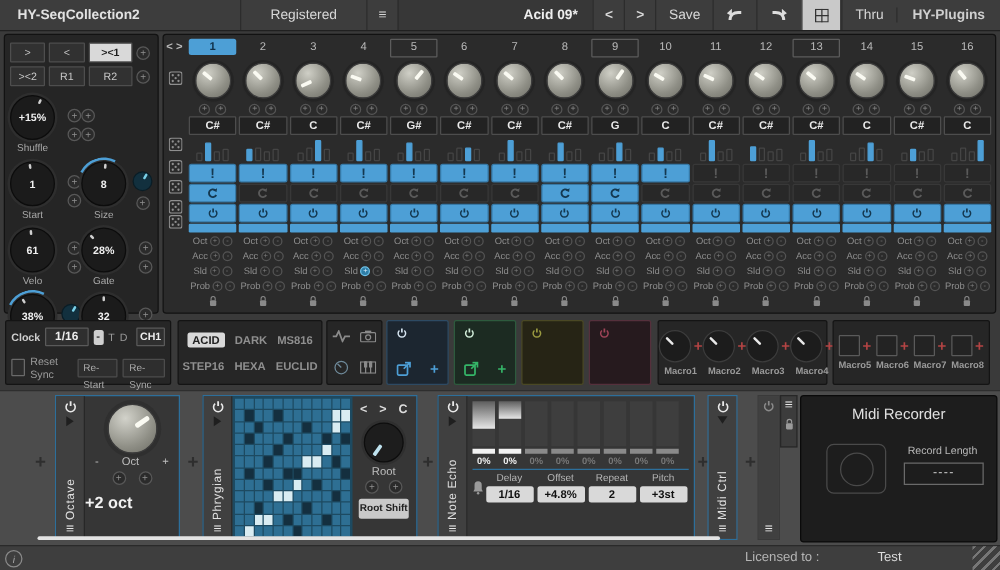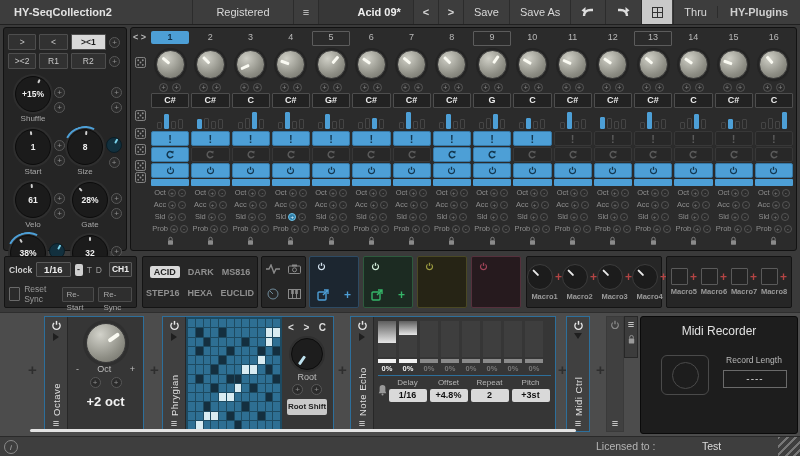--- a/index.html
+++ b/index.html
@@ -18,21 +18,21 @@
   svg{display:block}
   
   #leftpanel{left:3px;top:27px;width:124px;height:224px;background:#252525;border:1px solid #121212;
              border-radius:3px;box-sizing:border-box;padding:6px 4px 0}
   #dirgrid{display:grid;grid-template-columns:1fr 1fr 1.25fr 13px;gap:3px;align-items:center;margin-bottom:7px}
   .dbtn{background:#313131;border:1px solid #4e4e4e;font-size:8.5px;height:14px;line-height:14px;text-align:center;color:#c8c8c8;border-radius:1px}
   .dbtn.sel{background:#d9d9d9;color:#1d1d1d;font-weight:bold}
   .pbtn{width:11px;height:11px;border:1px solid #585858;border-radius:50%;color:#909090;font-size:8px;
         display:flex;align-items:center;justify-content:center;box-sizing:border-box;background:#2b2b2b}
   #lknobs{display:grid;grid-template-columns:1fr 1fr;row-gap:6px}
-  .kcell{display:flex;align-items:center;justify-content:flex-end;gap:3px}
+  .kcell{display:flex;align-items:center;justify-content:space-between;gap:3px}
   .kwrap{text-align:center}
   .lknob{width:34px;height:34px;border-radius:50%;background:#1b1b1b;border:1px solid #0c0c0c;
          box-shadow:0 0 0 2px #2e2e2e;position:relative;display:flex;align-items:center;justify-content:center;
          font-size:8.5px;color:#f0f0f0;font-weight:bold;margin:0 auto}
   .klabel{font-size:8px;color:#a8a8a8;margin-top:2px}
   .kside{display:flex;flex-direction:column;gap:4px;align-items:center}
   .tickwrap{position:absolute;inset:0}
   .tick{position:absolute;left:calc(50% - 1px);top:1px;width:2px;height:4px;background:#cfcfcf;border-radius:1px}
   .modarc{position:absolute;inset:-4px;border-radius:50%;border:2px solid transparent;border-top-color:#4d9fd6;transform:rotate(-18deg)}
   .mknob{width:14px;height:14px;border-radius:50%;background:#12303e;border:1px solid #0a1d26;position:relative}
@@ -106,21 +106,21 @@
          align-items:center;padding:3px 0;box-sizing:border-box;gap:2px}
   .vtext{writing-mode:vertical-rl;transform:rotate(180deg);font-size:9.5px;color:#e0e0e0;flex:1;display:flex;align-items:center;letter-spacing:.5px}
   .tri-r{width:0;height:0;border-left:6px solid #1f1f1f;border-top:4px solid transparent;border-bottom:4px solid transparent}
   .tri-d{width:0;height:0;border-top:6px solid #1f1f1f;border-left:4px solid transparent;border-right:4px solid transparent}
   .burger{color:#e8e8e8;font-size:11px;line-height:10px}
   .mpan{position:relative;box-sizing:border-box}
   .bigknob{width:38px;height:38px;border-radius:50%;position:relative;margin:0 auto;border:1px solid #3a3a3a;
            background:radial-gradient(circle at 35% 28%,#d2d2ca,#8f8f86 62%,#6b6b63);box-shadow:0 0 0 3px #2f2f2f}
   .bigknob .ptr{position:absolute;left:calc(50% - 2px);top:3px;width:4px;height:13px;background:#fafaf2;border-radius:2px}
   .dimlbl{font-size:9px;color:#bdbdbd;text-align:center}
-  .valtxt{font-size:13px;font-weight:bold;color:#f2f2f2;text-align:center}
+  .valtxt{font-size:13px;font-weight:bold;color:#f2f2f2;}
   #phgrid{width:96px;background:#1d4a61;display:grid;grid-template-columns:repeat(12,1fr);grid-template-rows:repeat(12,1fr);gap:1px;padding:2px;box-sizing:border-box}
   .pcell{background:#2e6f93}
   .pcell.d{background:#142f3f}
   .pcell.l{background:#d9ecf2}
   #rootpan{width:50px;padding-top:3px}
   .rootknob{width:30px;height:30px;border-radius:50%;background:#1d1d1d;border:1px solid #0d0d0d;box-shadow:0 0 0 2px #2f2f2f;position:relative;margin:3px auto 0}
   .rootknob .ptr{position:absolute;left:calc(50% - 1.5px);top:2px;width:3px;height:10px;background:#bfe2ef;border-radius:1px}
   #rootshift{width:40px;margin:4px auto 0;background:#c9c9c9;color:#222;font-size:8px;font-weight:bold;text-align:center;
              border-radius:2px;padding:3px 0;line-height:1.2}
   
@@ -162,21 +162,20 @@
 <div id="topbar" class="abs">
   <div id="tb-title">HY-SeqCollection2</div>
   <div class="tbseg" style="width:80px">Registered</div>
   <div class="tbseg tbico">
       <span>≡</span>
     </div>
   <div id="tb-preset" class="tbseg" style="border-left:1px solid #2c2c2c">Acid 09*</div>
   <div class="tbseg tbico" style="font-weight:bold">&lt;</div>
   <div class="tbseg tbico" style="font-weight:bold">&gt;</div>
   <div class="tbseg">Save</div>
-  <div class="tbseg">Save As</div>
   <div class="tbseg tbico" style="width:34px">
     <svg width="14" height="10" viewBox="0 0 14 10">
         <path d="M3 9C3 5 6 3 9.5 3H12" stroke="#ddd" stroke-width="2.4" fill="none"></path>
         <path d="M4.5 0 0.5 3.5 4.5 6z" fill="#ddd"></path>
       </svg>
   </div>
   <div class="tbseg tbico" style="width:34px">
     <svg width="14" height="10" viewBox="0 0 14 10">
         <path d="M11 9C11 5 8 3 4.5 3H2" stroke="#ddd" stroke-width="2.4" fill="none"></path>
         <path d="M9.5 0 13.5 3.5 9.5 6z" fill="#ddd"></path>

